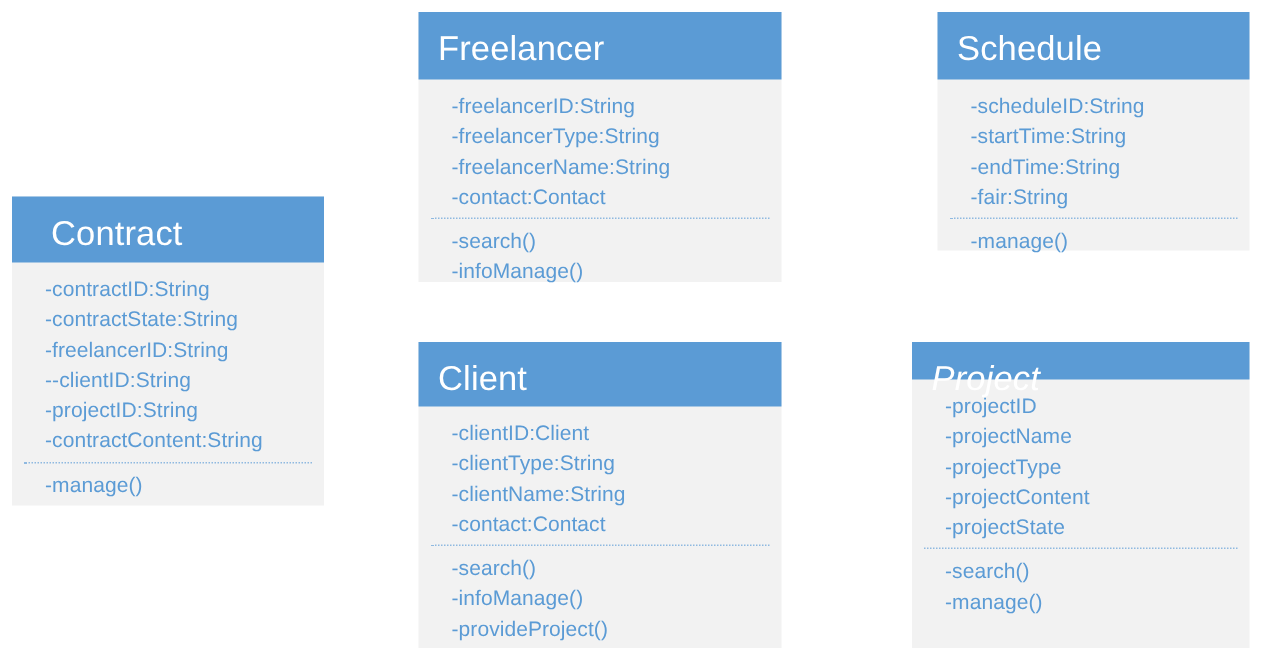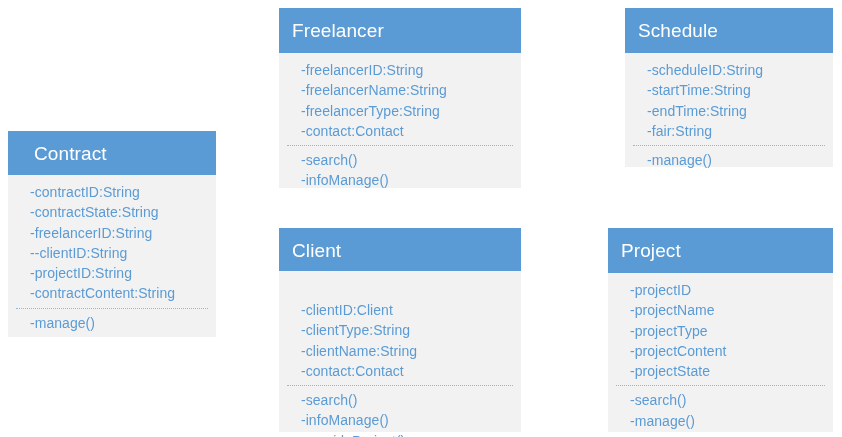--- a/index.html
+++ b/index.html
@@ -22,21 +22,21 @@
   .uml-class {
     position: absolute;
     box-sizing: border-box;
     background: #f2f2f2;
     display: flex;
     flex-direction: column;
   }
   .uml-header {
     background: #5b9bd5;
     color: #ffffff;
-    font-size: 19px;
+    font-size: 23px;
     line-height: 1;
     padding: 13px 0 0 13px;
     box-sizing: border-box;
     letter-spacing: 0.1px;
     flex: 0 0 auto;
   }
   .uml-body {
     flex: 1 1 auto;
     padding: 7px 0 6px 0;
     box-sizing: border-box;
@@ -61,25 +61,25 @@
   
   #class-contract   { left: 8px;   top: 131px; width: 208px; height: 206px; }
   #class-contract   .uml-header { height: 44px; padding-left: 26px; }
 
   #class-freelancer { left: 279px; top: 8px;   width: 242px; height: 180px; }
   #class-freelancer .uml-header { height: 45px; }
 
   #class-schedule   { left: 625px; top: 8px;   width: 208px; height: 159px; }
   #class-schedule   .uml-header { height: 45px; }
 
-  #class-client     { left: 279px; top: 228px; width: 242px; height: 204px; gap: 22px; }
+  #class-client     { left: 279px; top: 228px; width: 242px; height: 204px; }
   #class-client     .uml-header { height: 43px; }
 
   #class-project    { left: 608px; top: 228px; width: 225px; height: 204px; }
-  #class-project    .uml-header { height: 45px; }
+  #class-project    .uml-header { height: 25px; font-style: italic; }
 </style>
 </head>
 <body>
 
 <div id="diagram-canvas">
 
   <div class="uml-class" id="class-contract">
     <div class="uml-header">Contract</div>
     <div class="uml-body">
       <div class="uml-section">
@@ -95,22 +95,22 @@
         <div class="uml-member">-manage()</div>
       </div>
     </div>
   </div>
 
   <div class="uml-class" id="class-freelancer">
     <div class="uml-header">Freelancer</div>
     <div class="uml-body">
       <div class="uml-section">
         <div class="uml-member">-freelancerID:String</div>
+        <div class="uml-member">-freelancerType:String</div>
         <div class="uml-member">-freelancerName:String</div>
-        <div class="uml-member">-freelancerType:String</div>
         <div class="uml-member">-contact:Contact</div>
       </div>
       <div class="uml-divider"></div>
       <div class="uml-section">
         <div class="uml-member">-search()</div>
         <div class="uml-member">-infoManage()</div>
       </div>
     </div>
   </div>
 

